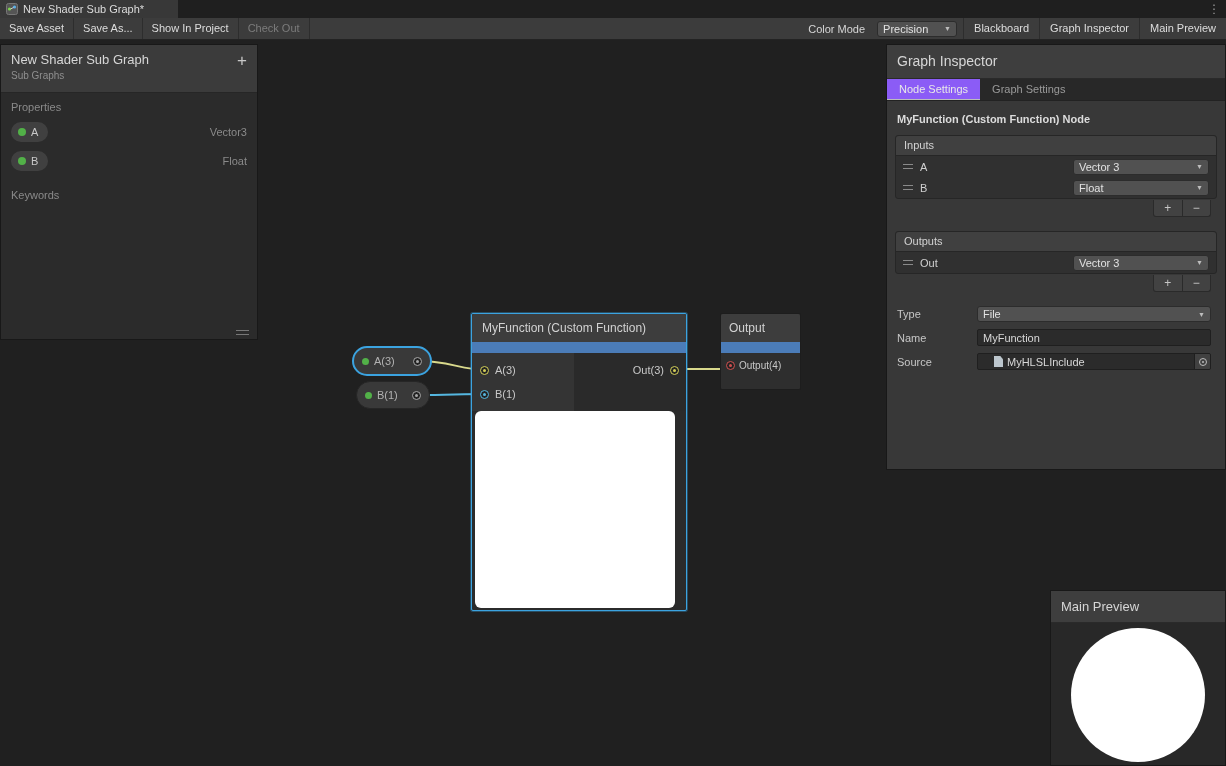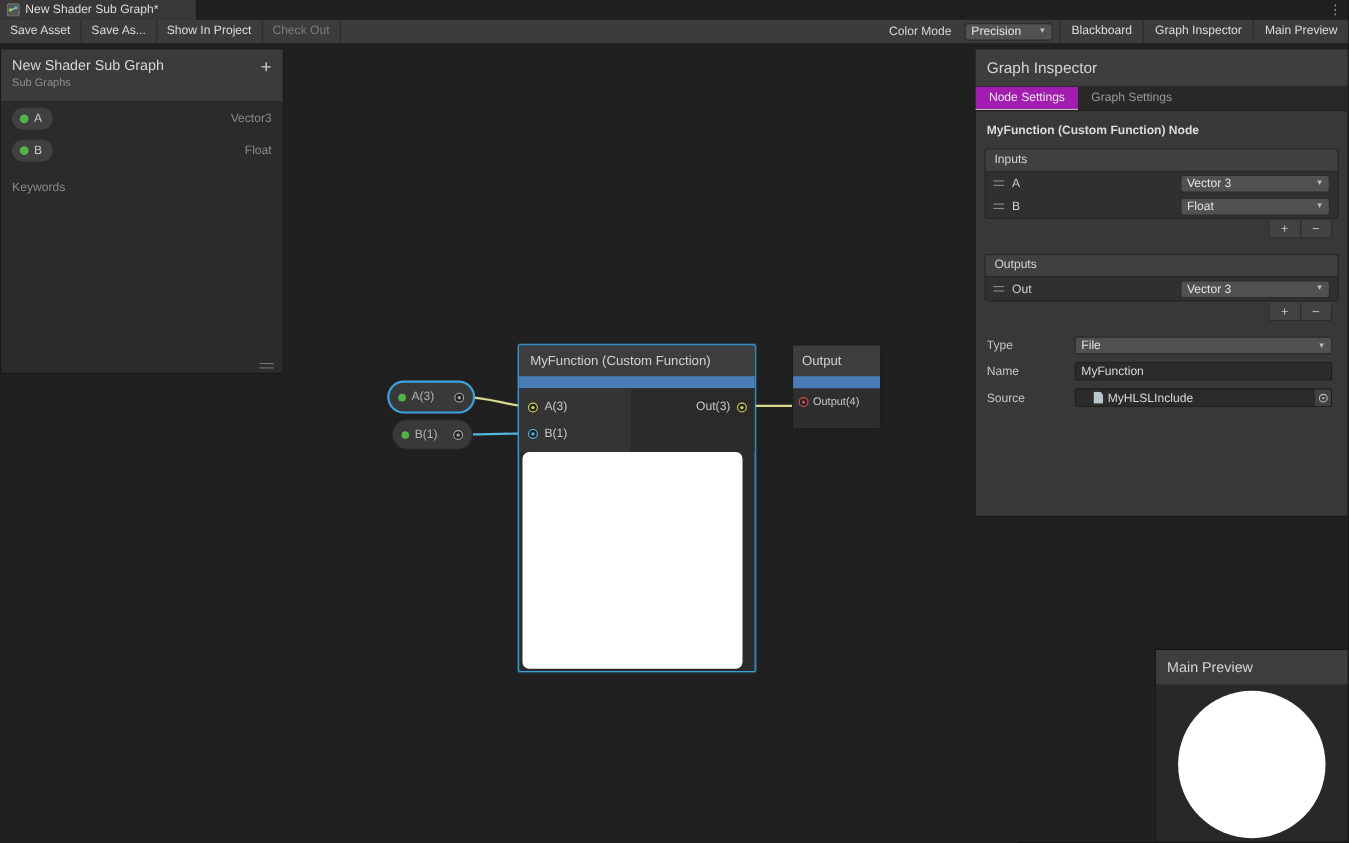--- a/index.html
+++ b/index.html
@@ -45,21 +45,21 @@
   .bb-grip { position:absolute; right:8px; bottom:4px; width:13px; height:5px;
              border-top:1px solid #777; border-bottom:1px solid #777; }
 
   
   .inspector { position:absolute; left:886px; top:44px; width:340px; height:426px;
                background:#383838; border:1px solid #181818; }
   .insp-header { height:34px; background:#3e3e3e; border-bottom:1px solid #2a2a2a;
                  line-height:33px; padding-left:10px; font-size:14px; color:#d6d6d6; }
   .insp-tabs { height:22px; background:#282828; display:flex; border-bottom:1px solid #222; }
   .insp-tab { padding:0 12px; line-height:21px; color:#9a9a9a; }
-  .insp-tab.active { color:#e8e8e8; background:#a21caf; border-bottom:1px solid #bdbdbd; }
+  .insp-tab.active { color:#e8e8e8; background:#8b5cf6; border-bottom:1px solid #bdbdbd; }
   .insp-node-heading { font-weight:bold; color:#dcdcdc; margin:12px 10px 10px 10px; }
   .insp-box { margin:0 8px; background:#303030; border:1px solid #262626; border-radius:3px; }
   .insp-box-header { height:20px; background:#404040; border-bottom:1px solid #262626;
                      line-height:19px; padding-left:8px; color:#d2d2d2; border-radius:3px 3px 0 0; }
   .insp-row { height:21px; display:flex; align-items:center; gap:7px; padding:0 7px; }
   .drag-handle { width:10px; height:5px; border-top:1px solid #8a8a8a; border-bottom:1px solid #8a8a8a; flex:none; }
   .row-dd { margin-left:auto; width:136px; }
   .pm-bar { width:58px; height:17px; margin:1px 14px 0 auto; background:#424242;
             border:1px solid #2a2a2a; border-top:none; border-radius:0 0 3px 3px;
             display:flex; }
@@ -168,20 +168,21 @@
     <path class="wire wire-cyan" d="M419,395 C446,395 462,394 487,394"></path>
     <path class="wire wire-yellow" d="M673,369 C696,369 708,369 731,369"></path>
   </svg>
 
   <div class="blackboard">
     <div class="bb-header">
       <div class="bb-title">New Shader Sub Graph</div>
       <div class="bb-sub">Sub Graphs</div>
       <div class="bb-add">+</div>
     </div>
+    <div class="bb-section">Properties</div>
     <div class="bb-row">
       <div class="pill">
         <span class="dot"></span>
         <span>A</span>
       </div>
       <span class="bb-type">Vector3</span>
     </div>
     <div class="bb-row">
       <div class="pill">
         <span class="dot"></span>

